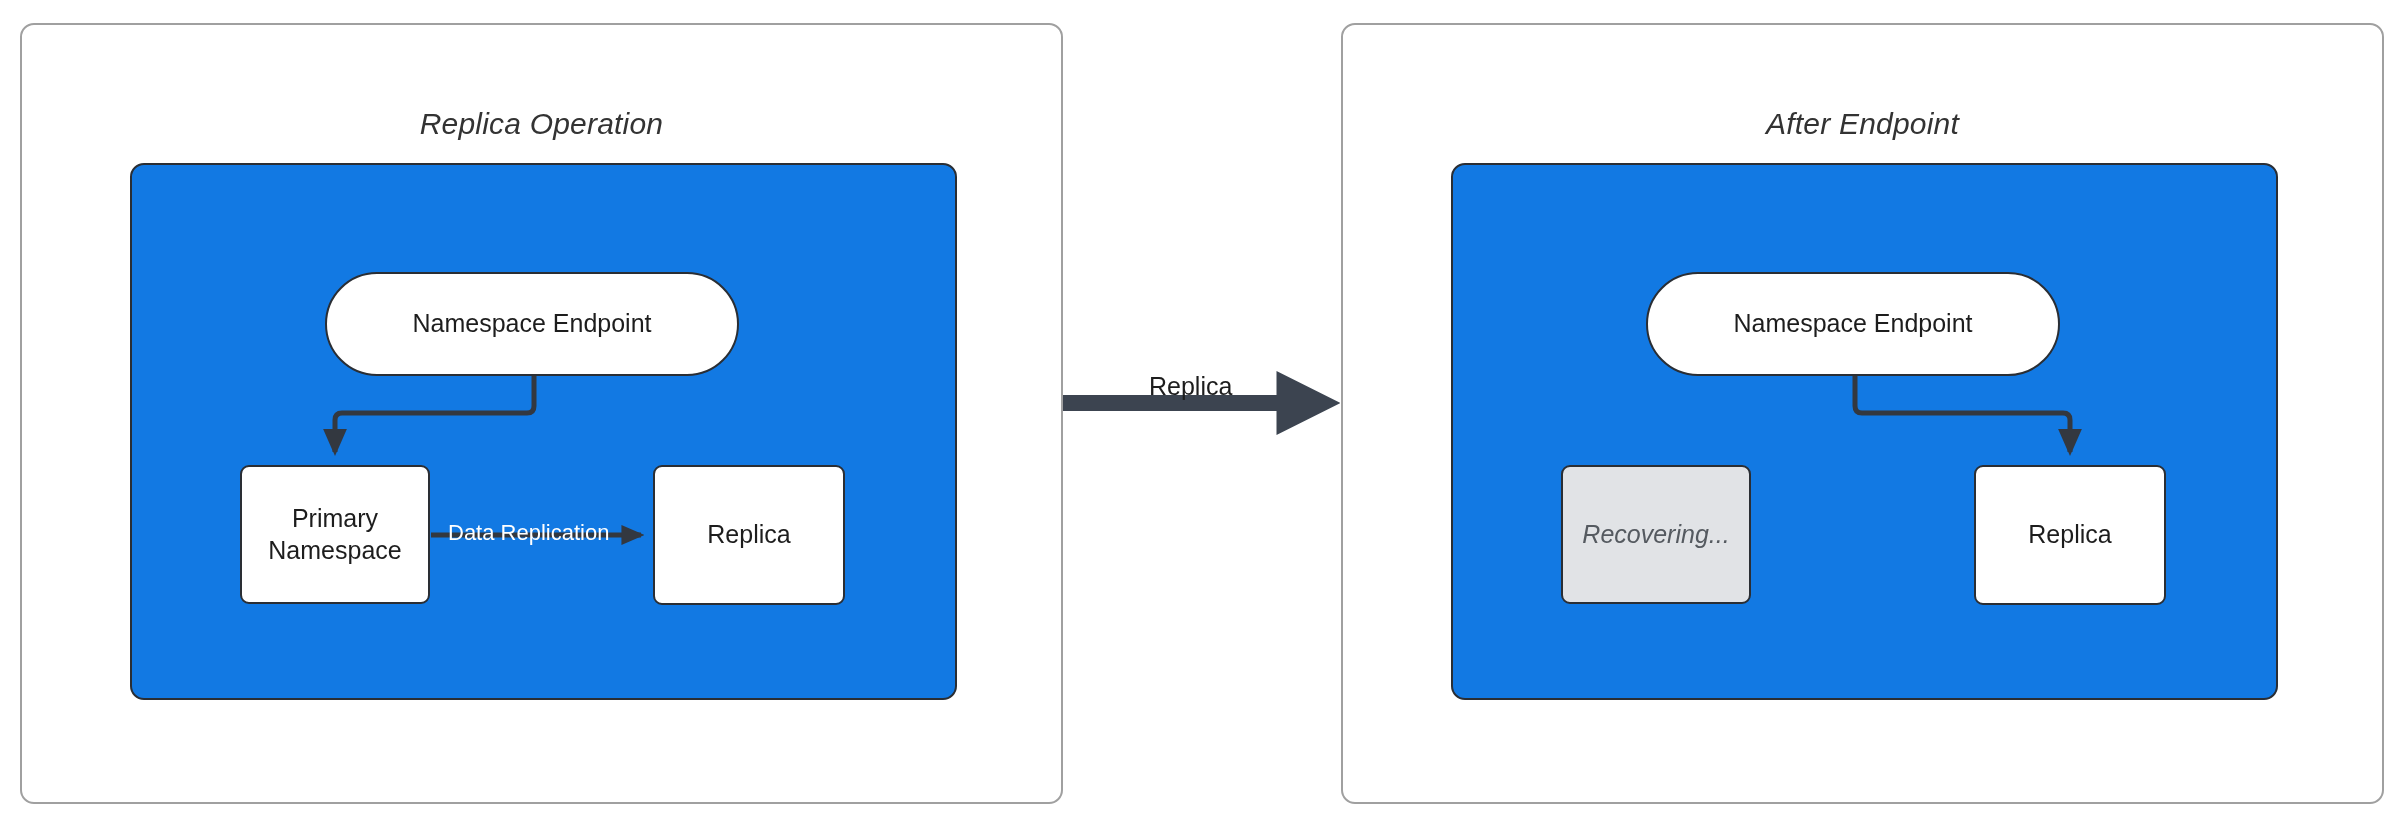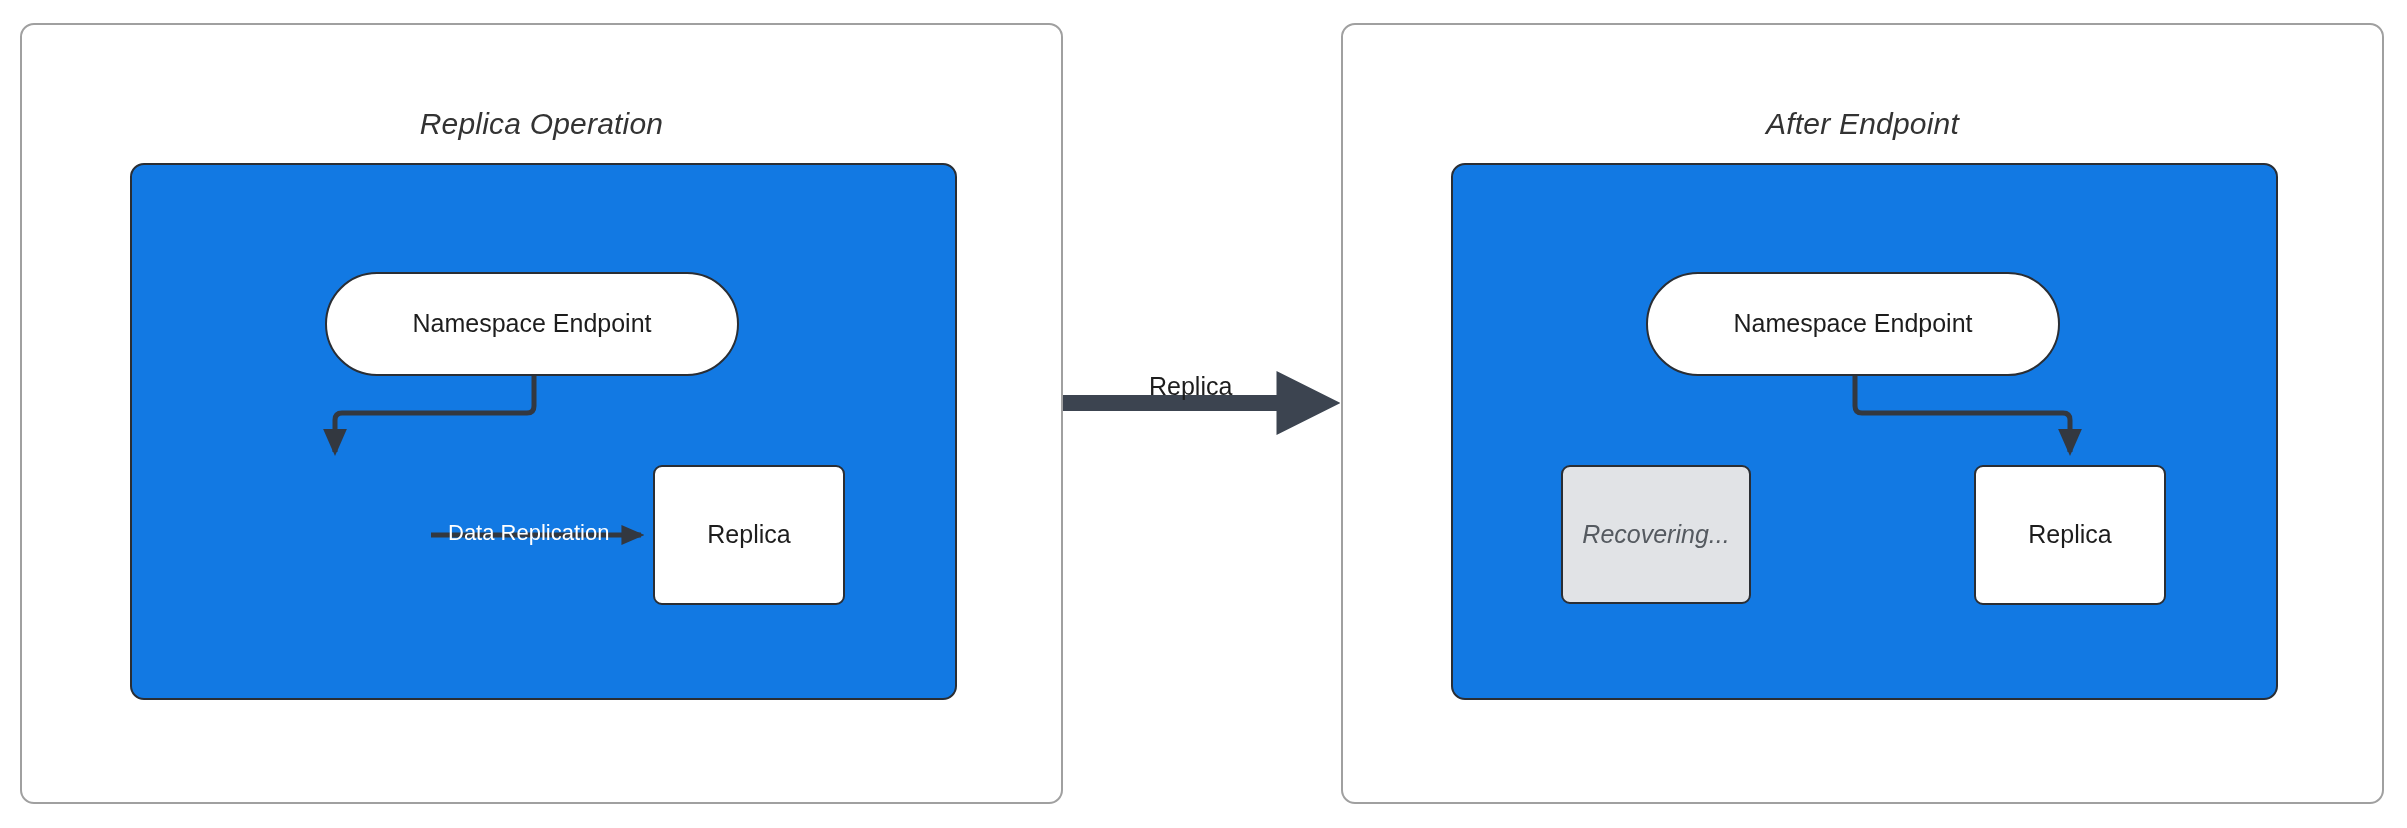--- a/index.html
+++ b/index.html
@@ -139,20 +139,21 @@
 <div id="stage">
 
   <div class="panel" id="panel-left">
     <div class="panel-title">Replica Operation</div>
   </div>
 
   <div class="cluster" id="cluster-left"></div>
 
   <div class="node stadium" id="ep-left">Namespace Endpoint</div>
 
+  <div class="node rect" id="primary">Primary Namespace</div>
 
   <div class="node rect" id="replica-l">Replica</div>
 
   <div class="panel" id="panel-right">
     <div class="panel-title">After Endpoint</div>
   </div>
 
   <div class="cluster" id="cluster-right"></div>
 
   <div class="node stadium" id="ep-right">Namespace Endpoint</div>

